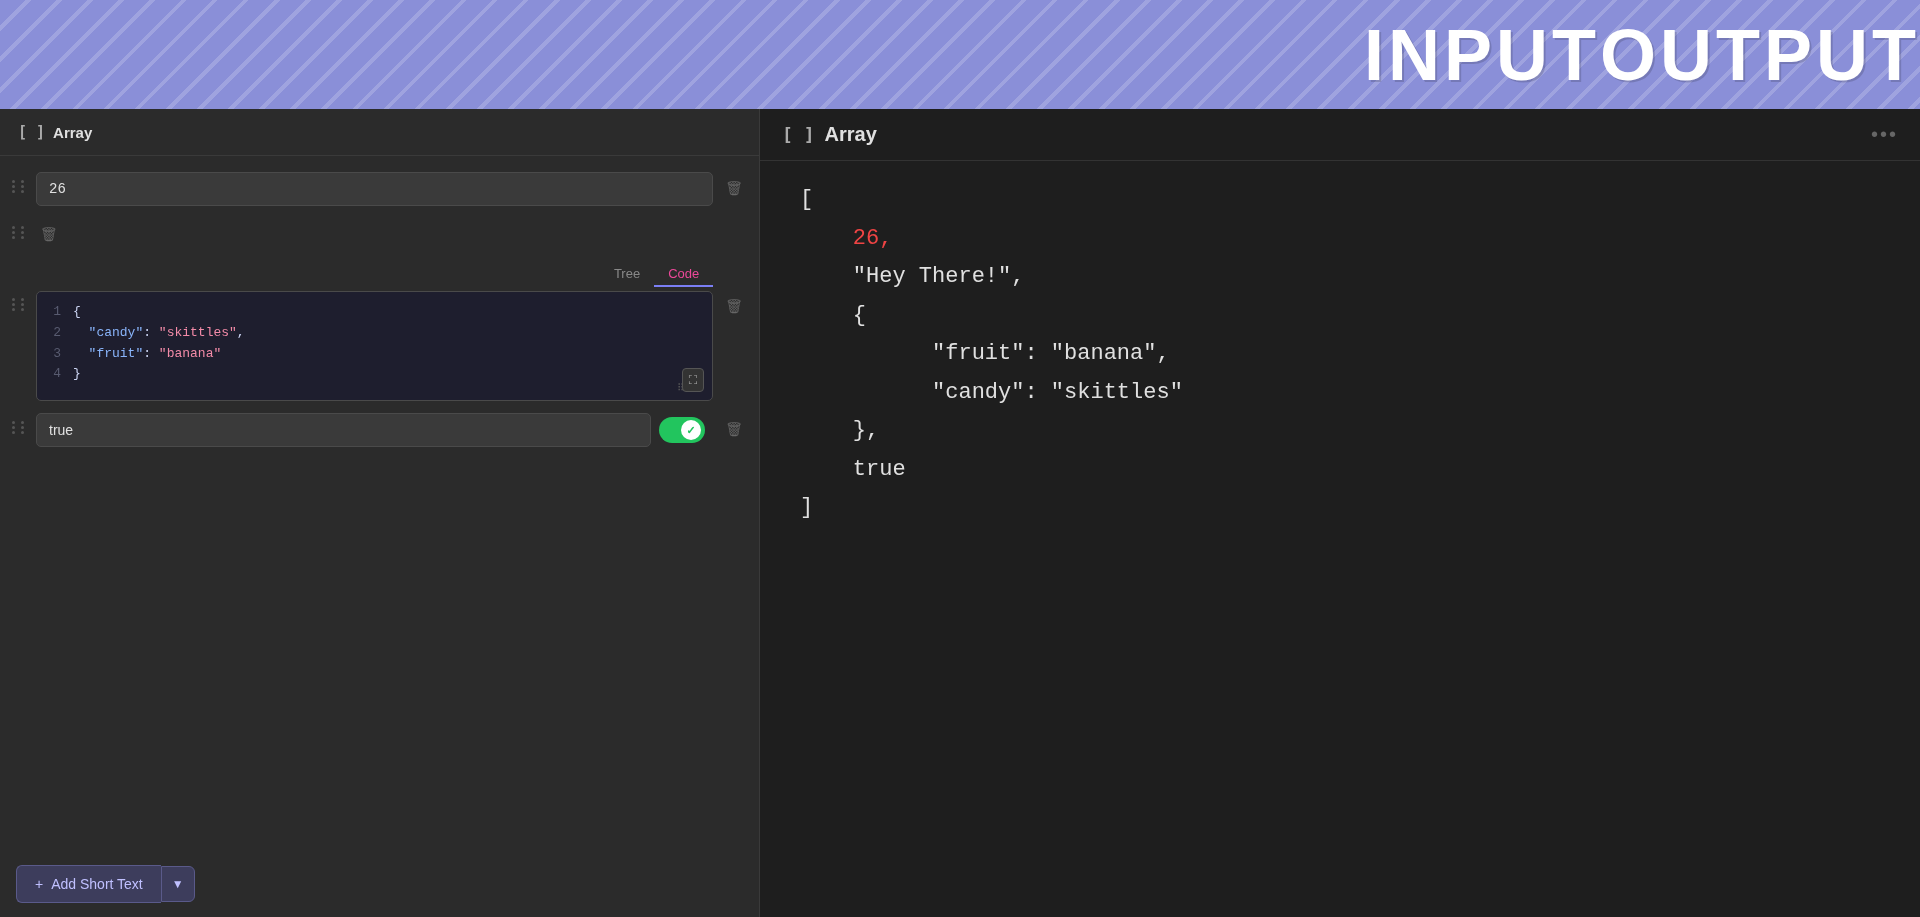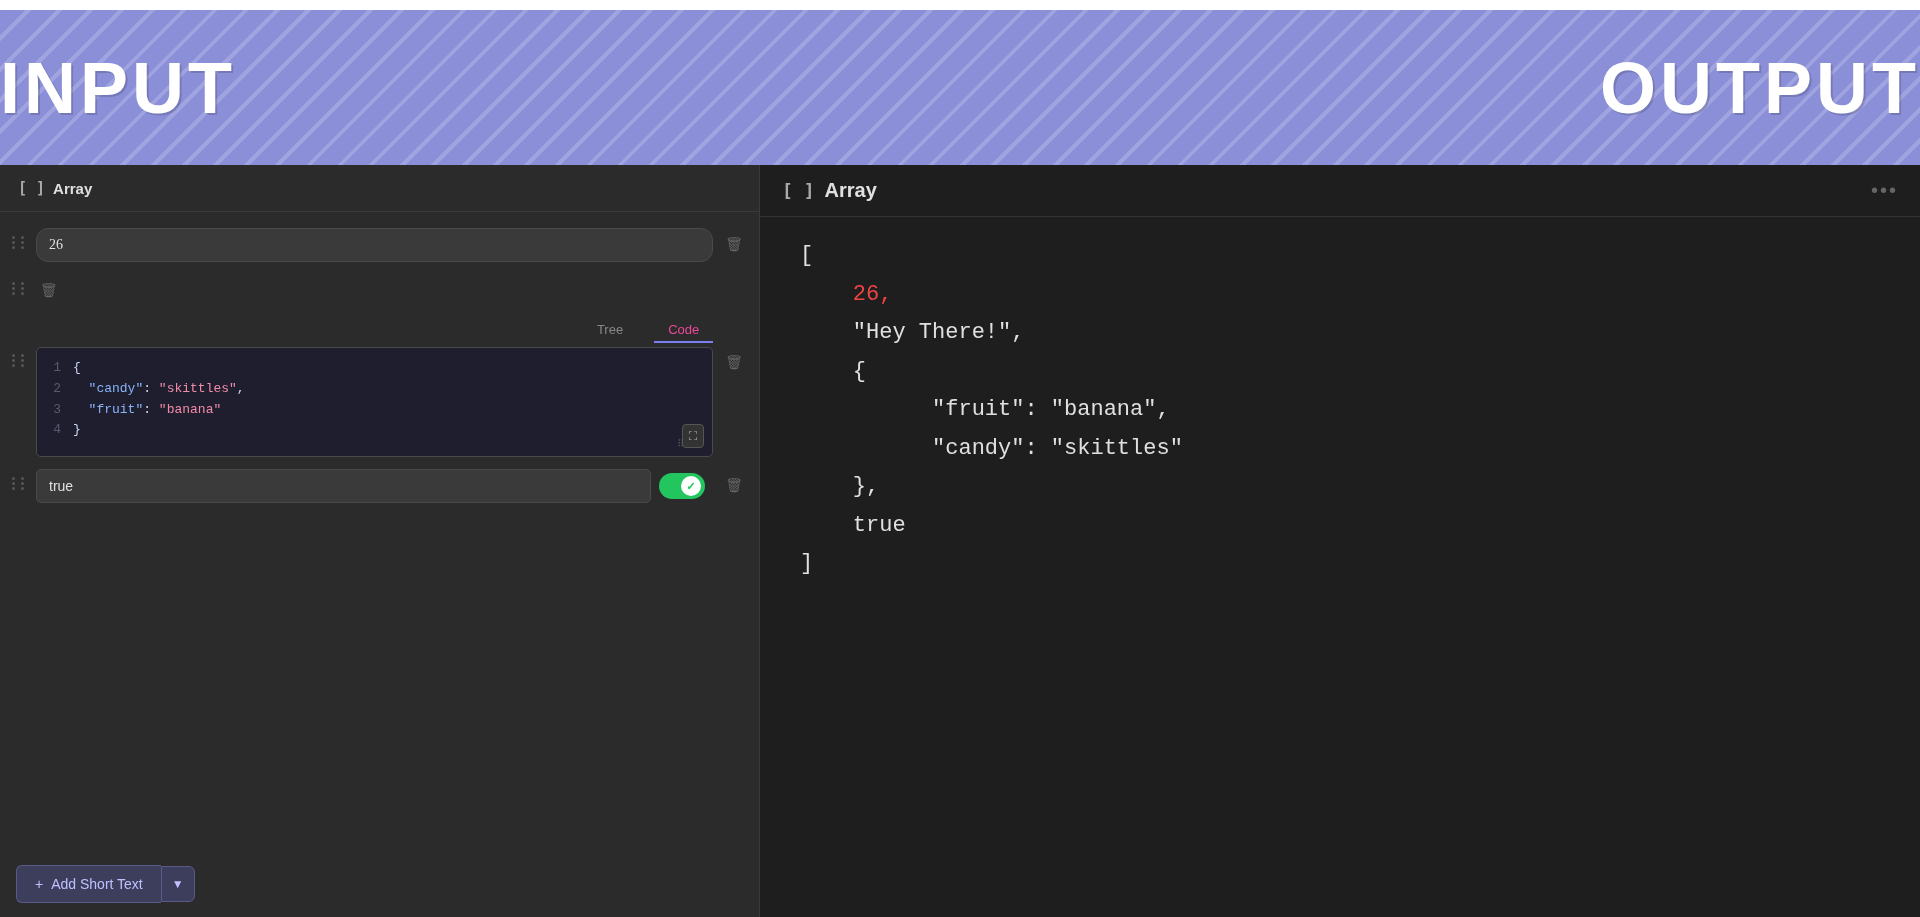--- a/index.html
+++ b/index.html
@@ -8,33 +8,32 @@
       width: 1920px;
       height: 917px;
       font-family: -apple-system, BlinkMacSystemFont, 'Segoe UI', sans-serif;
       overflow: hidden;
       display: flex;
       flex-direction: column;
     }
 
     
     .header {
-      height: 155px;
+      height: 109px;
       background-color: #8a8fd8;
       background-image: repeating-linear-gradient(
         135deg,
         transparent,
         transparent 18px,
         rgba(255,255,255,0.18) 18px,
         rgba(255,255,255,0.18) 22px
       );
       display: flex;
       align-items: center;
-      justify-content: space-between;
-      margin-top: 10px;
+      justify-content: flex-end;
     }
 
     .header-title {
       font-size: 72px;
       font-weight: 900;
       color: #fff;
       letter-spacing: 4px;
       text-shadow: 2px 2px 0 rgba(0,0,0,0.15);
     }
 
@@ -109,47 +108,47 @@
     }
 
     .item-content {
       flex: 1;
     }
 
     .text-input {
       width: 100%;
       background: #3a3a3a;
       border: 1px solid #4a4a4a;
-      border-radius: 12px;
+      border-radius: 5px;
       color: #e0e0e0;
       font-size: 14px;
       padding: 8px 12px;
       outline: none;
-      font-family: Liberation Serif, serif;
+      font-family: Liberation Mono, monospace;
     }
 
     .delete-btn {
       color: #666;
       background: none;
       border: none;
       cursor: pointer;
       padding: 8px 4px;
       font-size: 14px;
       flex-shrink: 0;
     }
 
     
     .code-item-wrapper {
       width: 100%;
     }
 
     .code-tabs {
       display: flex;
       justify-content: flex-end;
-      gap: 17px;
+      gap: 0;
       margin-bottom: 4px;
     }
 
     .code-tab {
       padding: 4px 14px;
       font-size: 13px;
       color: #888;
       cursor: pointer;
       background: none;
       border: none;

